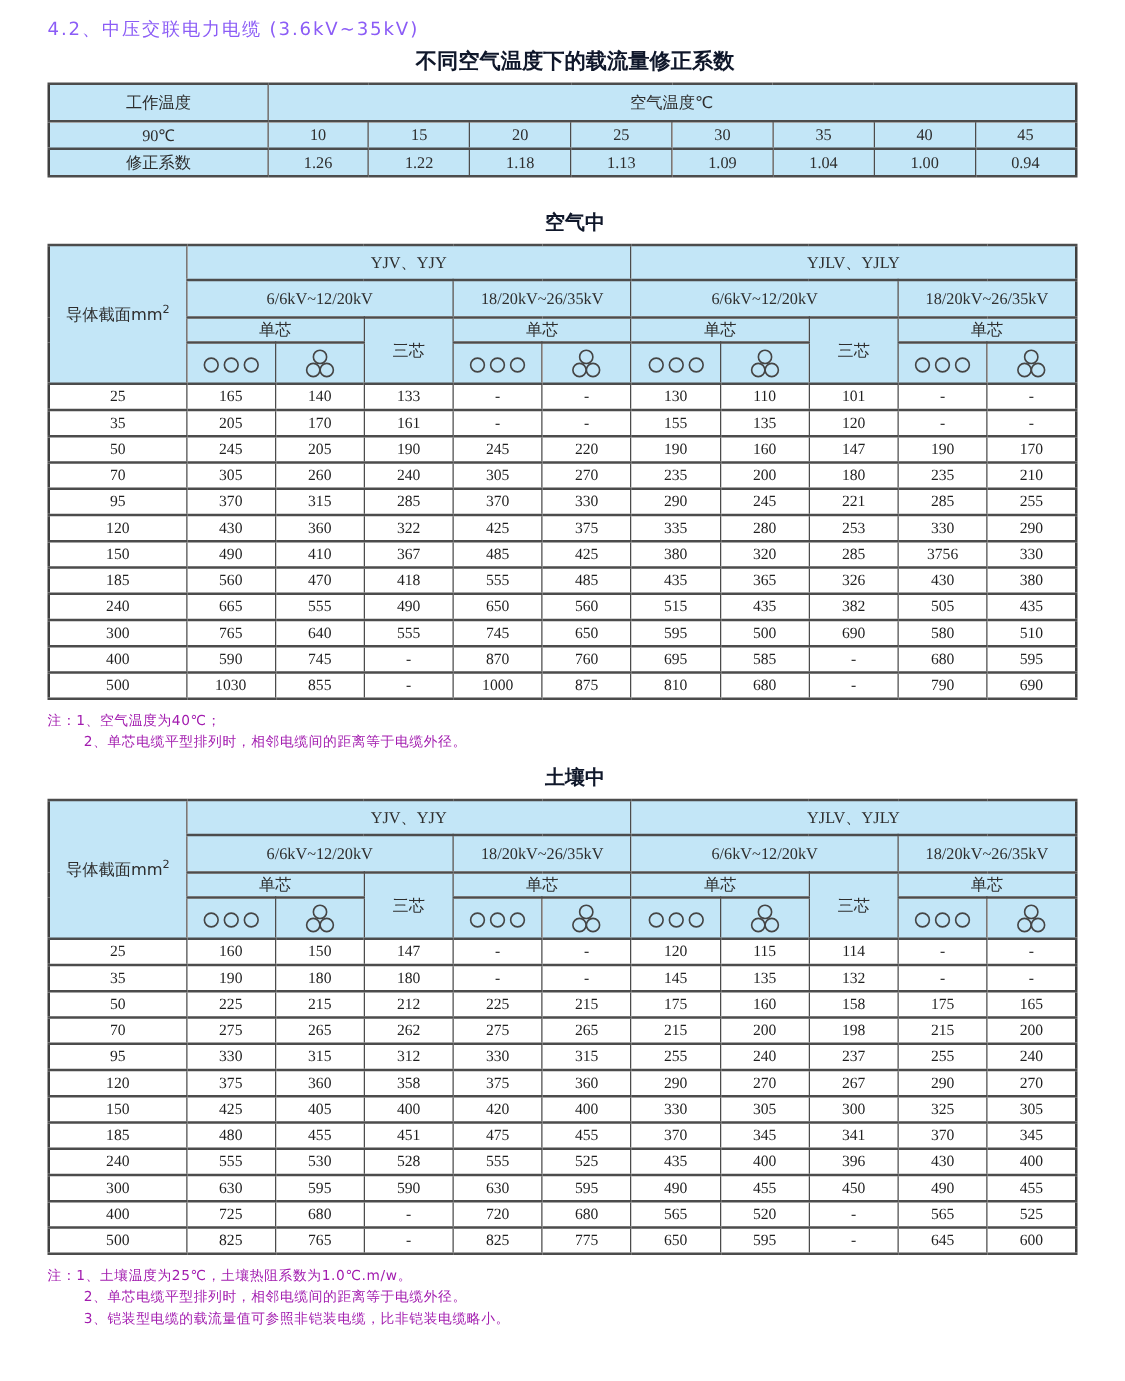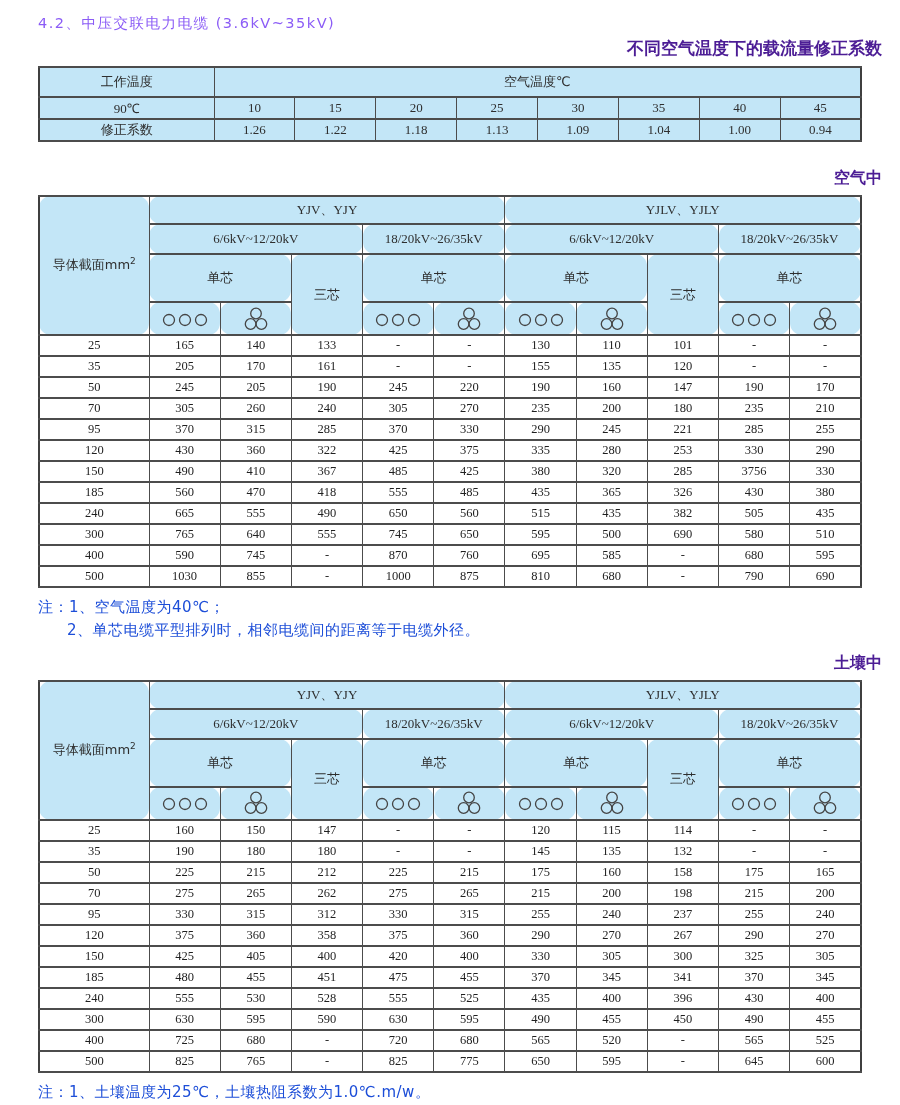--- a/index.html
+++ b/index.html
@@ -9,21 +9,21 @@
     font-family:"DejaVu Sans", sans-serif;
     color:#2e2e2e;
     overflow:hidden;
   }
   .page { padding:10px 18px 0 38px; width:900px; }
 
   .doc-title {
     font-size:14.5px; color:#8b5cf6; letter-spacing:1.5px; margin-top:4px;
   }
   .right-title {
-    text-align:right; font-weight:bold; color:#4c1d95;
+    text-align:center; font-weight:bold; color:#0f172a;
   }
   .right-title.big { font-size:17px; margin-top:4px; }
   .right-title.mid { font-size:16px; }
   .mt-air { margin-top:26px; }
   .mt-soil { margin-top:10px; }
 
   table { border-collapse:collapse; table-layout:fixed; }
   .tbl { width:824px; margin-top:6px; }
   .tbl td, .tbl th {
     border:1px solid #4c4c4c;
@@ -34,37 +34,37 @@
   .tbl { border:2px solid #3f3f3f; }
 
   
   .corr td { background:#c3e6f7; font-size:13px; height:22px;
              font-family:"Liberation Serif", serif; }
   .corr tr:first-child td { height:30px; }
   .corr td.cjk { font-family:"DejaVu Sans", sans-serif;margin-top:36px; }
 
   
   .cap thead th { background:#c3e6f7; font-size:13px;
-                  font-family:"Liberation Serif", serif;border-radius:12px; }
+                  font-family:"Liberation Serif", serif; }
   .cap thead th.cjk { font-family:"DejaVu Sans", sans-serif; }
   .cap thead tr:nth-child(1) th { height:28px; }
   .cap thead tr:nth-child(2) th { height:30px; }
-  .cap thead tr:nth-child(3) th { height:48px; }
+  .cap thead tr:nth-child(3) th { height:20px; }
   .cap thead tr:nth-child(4) th { height:33px; }
   .cap tbody td { height:21px; font-size:12.5px; line-height:1;
                   font-family:"Liberation Serif", serif; color:#1f1f1f; }
   .cap .col-size sup { font-size:9px; }
 
   .icon-flat circle, .icon-trefoil circle {
     fill:none; stroke:#454545; stroke-width:1.3px;
   }
   .icon-flat { display:inline-block; vertical-align:middle; }
   .icon-trefoil { display:inline-block; vertical-align:middle; }
 
-  .notes { margin-top:8px; font-size:15px; color:#1d4ed8; line-height:1.55; }
+  .notes { margin-top:8px; font-size:11px; color:#a21caf; line-height:1.55; }
   .notes .note-line { letter-spacing:0.5px; }
   .notes .indent { padding-left:29px; }
 </style>
 </head>
 <body>
 
 <div class="page">
 
   <div class="doc-title">4.2、中压交联电力电缆 (3.6kV~35kV)</div>
 

